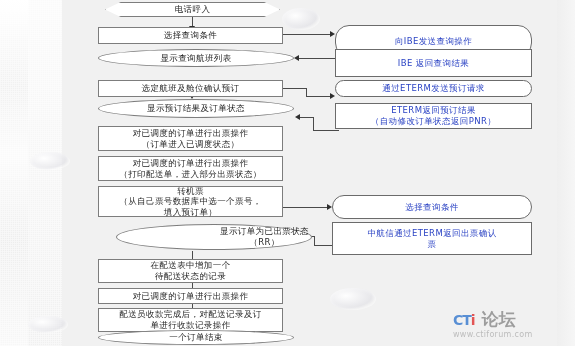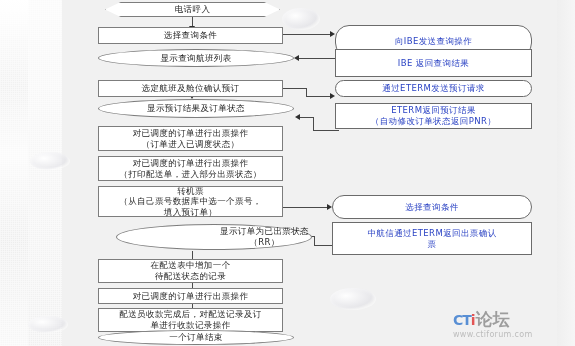--- a/index.html
+++ b/index.html
@@ -62,21 +62,21 @@
   .arrow-down{border-left:3px solid transparent;border-right:3px solid transparent;border-top:5px solid #2f2f2f;}
   .arrow-right{border-top:3px solid transparent;border-bottom:3px solid transparent;border-left:5px solid #2f2f2f;}
   .arrow-left{border-top:3px solid transparent;border-bottom:3px solid transparent;border-right:5px solid #2f2f2f;}
 
   
   #watermark{position:absolute;right:4px;bottom:2px;width:118px;height:36px;
     opacity:.85;user-select:none;}
   #wm-cti{font-family:"DejaVu Sans","Liberation Sans",sans-serif;font-weight:bold;
     font-size:14px;color:#3f7fd0;letter-spacing:-1px;}
   #wm-i{color:#e03a3a;}
-  #wm-cn{font-size:17px;color:#8f8f8f;font-weight:bold;margin-left:1px;}
+  #wm-cn{font-size:17px;color:#8f8f8f;font-weight:bold;margin-left:7px;}
   #wm-url{font-size:8px;color:#b4b4b4;letter-spacing:.3px;margin-top:-1px;}
 </style>
 </head>
 <body>
 
 <div id="slide-bg">
   <div id="bg-left-band"></div>
   <div id="bg-left-band2"></div>
   <div id="bg-texture"></div>
   <div id="bg-right-band"></div>

